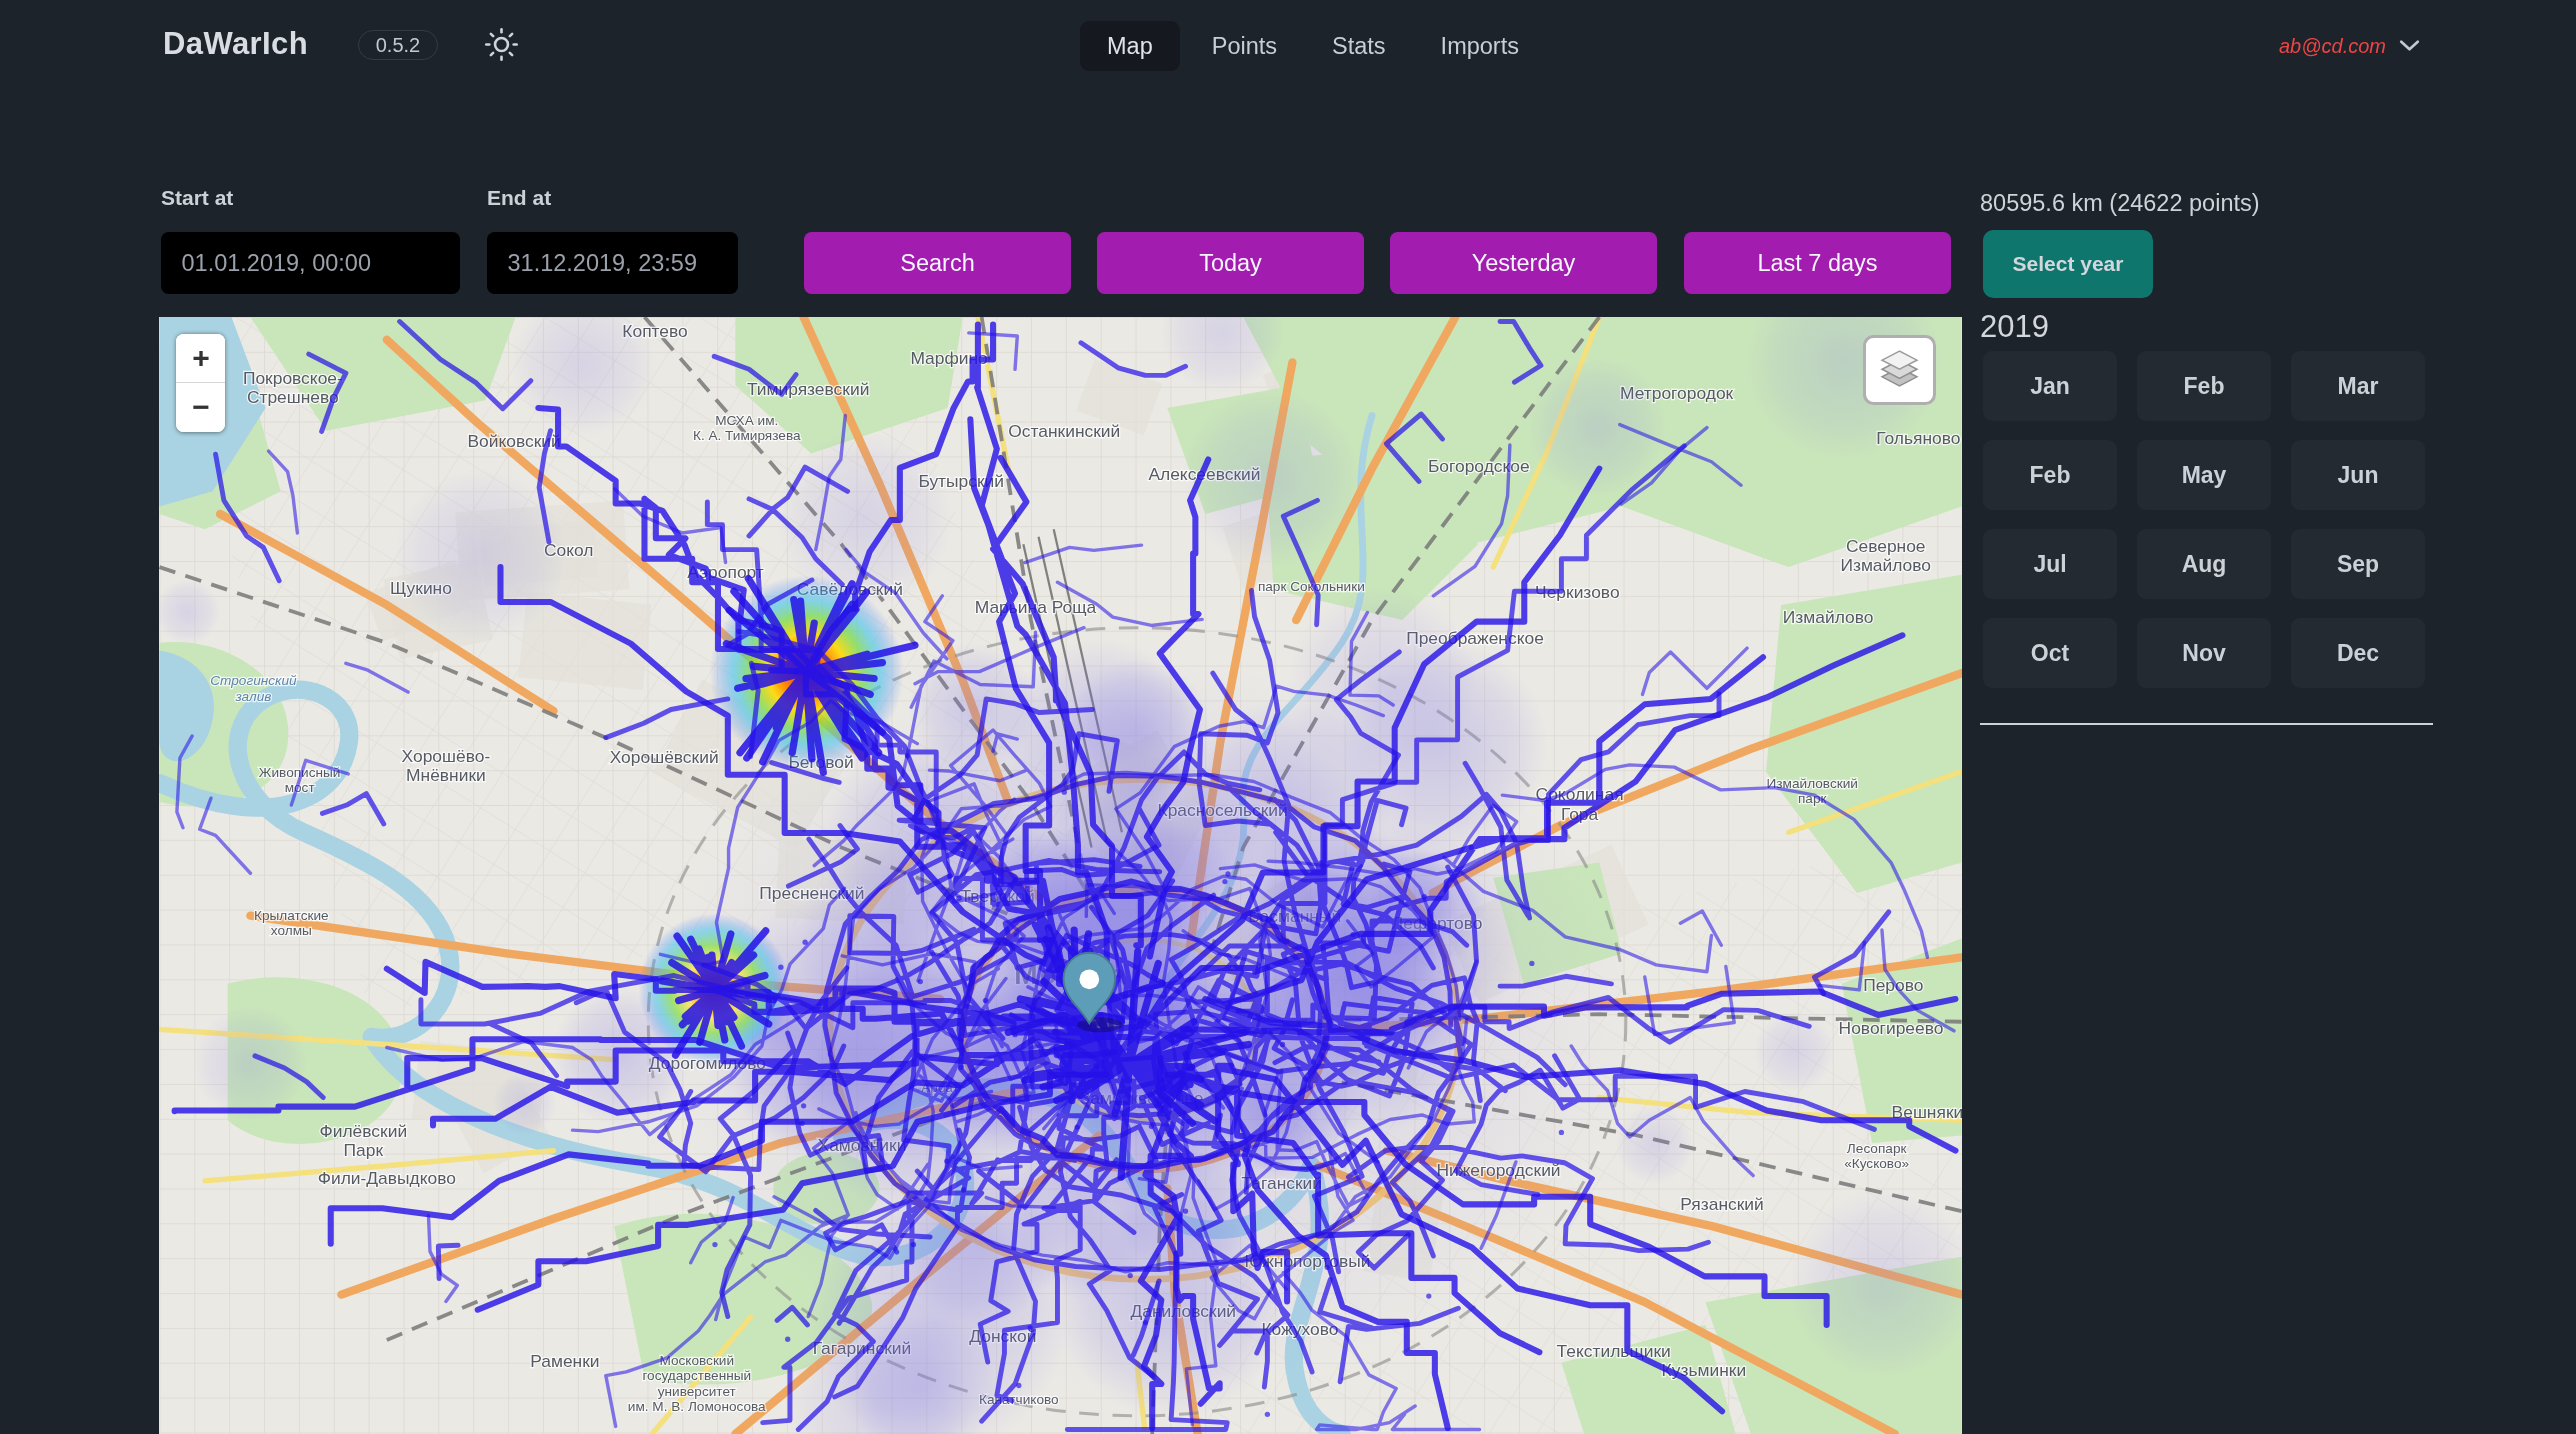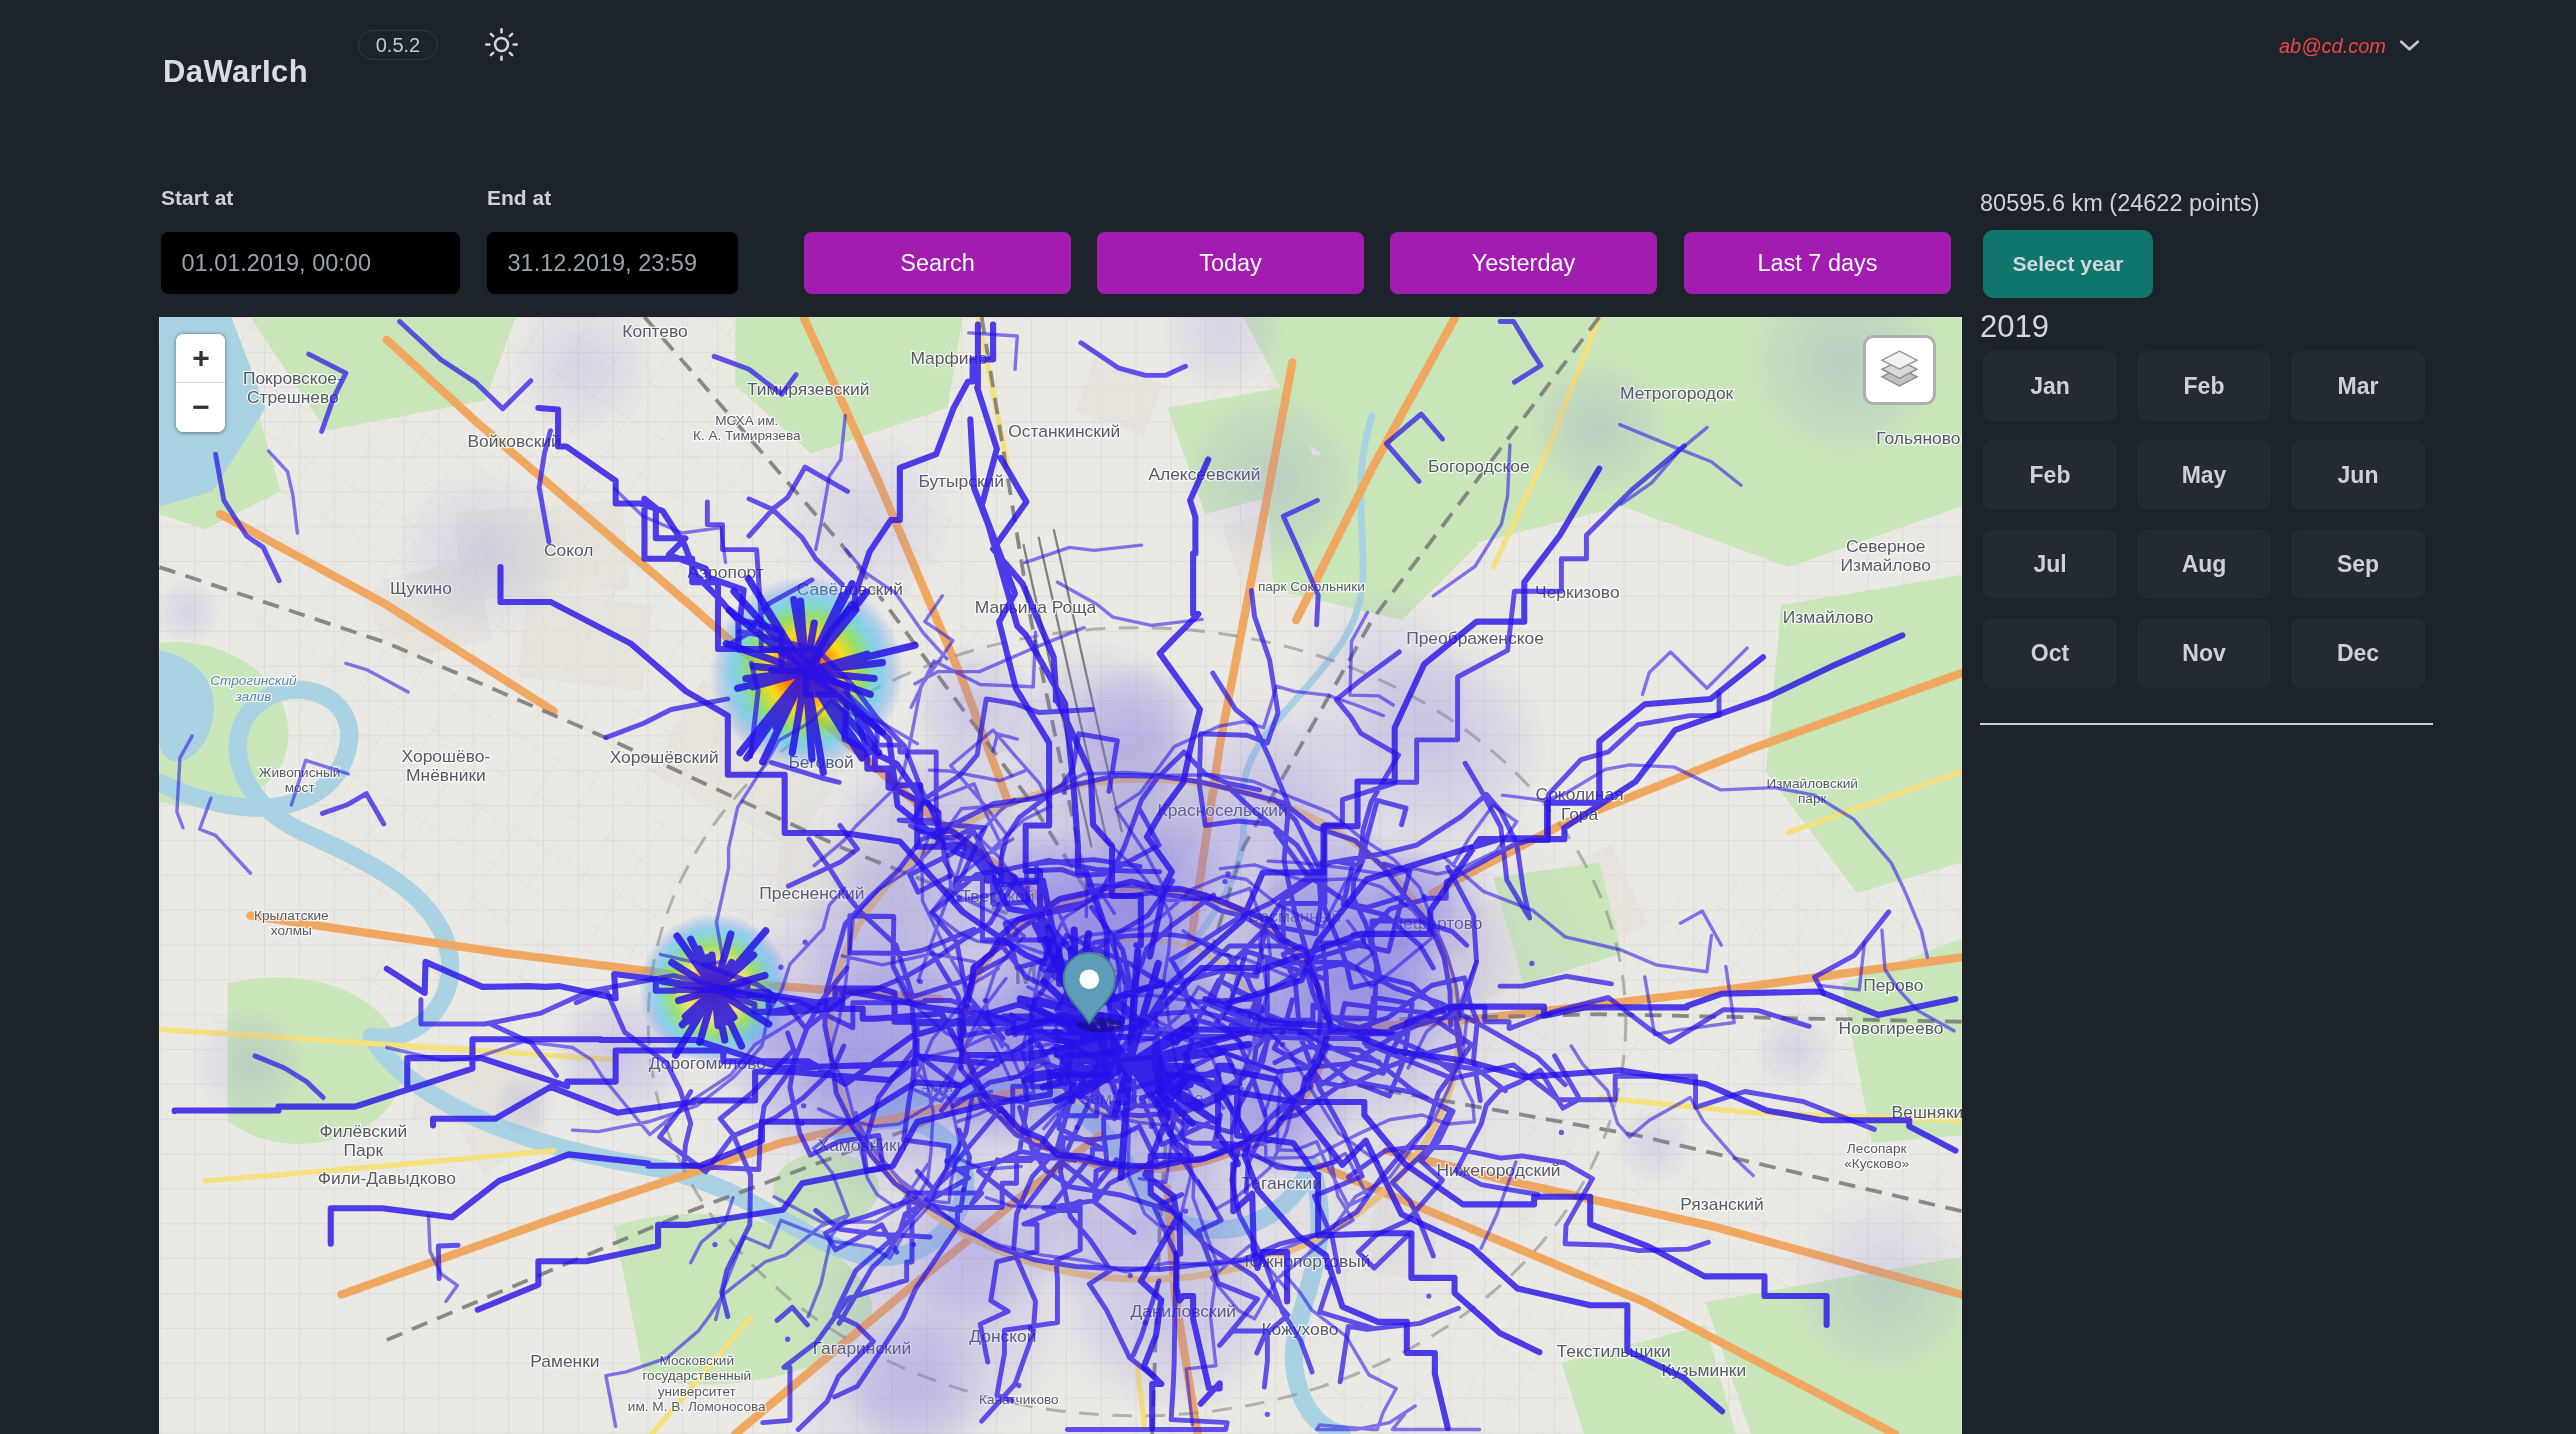--- a/index.html
+++ b/index.html
@@ -4,21 +4,21 @@
 <style>
   html,body{margin:0;padding:0;}
   body{
     width:2576px;height:1434px;position:relative;overflow:hidden;
     background:#1d232a;
     font-family:"Liberation Sans", sans-serif;
     -webkit-font-smoothing:antialiased;
   }
   
   .navbar{position:absolute;left:0;top:0;width:2576px;height:92px;}
-  .logo{position:absolute;left:163px;top:26px;font-size:31px;font-weight:700;color:#d9dde3;letter-spacing:0.4px;margin-top:28px;}
+  .logo{position:absolute;left:163px;top:26px;font-size:31px;font-weight:700;color:#d9dde3;letter-spacing:0.4px;}
   .version-badge{position:absolute;left:358px;top:30px;width:80px;height:30px;border:1.5px solid #343b45;border-radius:16px;
     display:flex;align-items:center;justify-content:center;font-size:20px;color:#c3c9d0;box-sizing:border-box;}
   .theme-btn{position:absolute;left:479px;top:24px;width:44px;height:44px;background:none;border:none;cursor:pointer;
     display:flex;align-items:center;justify-content:center;padding:0;}
   .tabs{position:absolute;left:1080px;top:21px;display:flex;align-items:center;gap:9px;}
   .tab{border:none;background:transparent;color:#c9ced6;font-size:23.5px;height:50px;padding:0 23px;border-radius:9px;cursor:pointer;font-family:inherit;}
   .tab.active{background:#15191f;color:#dfe3e8;padding:0 27px;}
   .user-menu{position:absolute;right:155px;top:23px;height:47px;display:flex;align-items:center;gap:12px;cursor:pointer;}
   .user-email{font-size:20px;color:#ef4444;font-style:italic;}
   
@@ -65,20 +65,26 @@
           <line x1="23" y1="39" x2="23" y2="43"></line>
         <line x1="3" y1="23" x2="7" y2="23"></line>
           <line x1="39" y1="23" x2="43" y2="23"></line>
         <line x1="9" y1="9" x2="12" y2="12"></line>
           <line x1="34" y1="34" x2="37" y2="37"></line>
         <line x1="37" y1="9" x2="34" y2="12"></line>
           <line x1="12" y1="34" x2="9" y2="37"></line>
       </svg>
     </span>
   </button>
+  <div class="tabs">
+    <button class="tab active">Map</button>
+    <button class="tab">Points</button>
+    <button class="tab">Stats</button>
+    <button class="tab">Imports</button>
+  </div>
   <div class="user-menu">
     <span class="user-email">ab@cd.com</span>
     <span>
       <svg width="23" height="15" viewBox="0 0 30 20" fill="none" stroke="#c2c8d0" stroke-width="3.6" stroke-linecap="round" stroke-linejoin="round">
         <polyline points="4,5 15,15 26,5"></polyline>
       </svg>
     </span>
   </div>
 </div>
 

